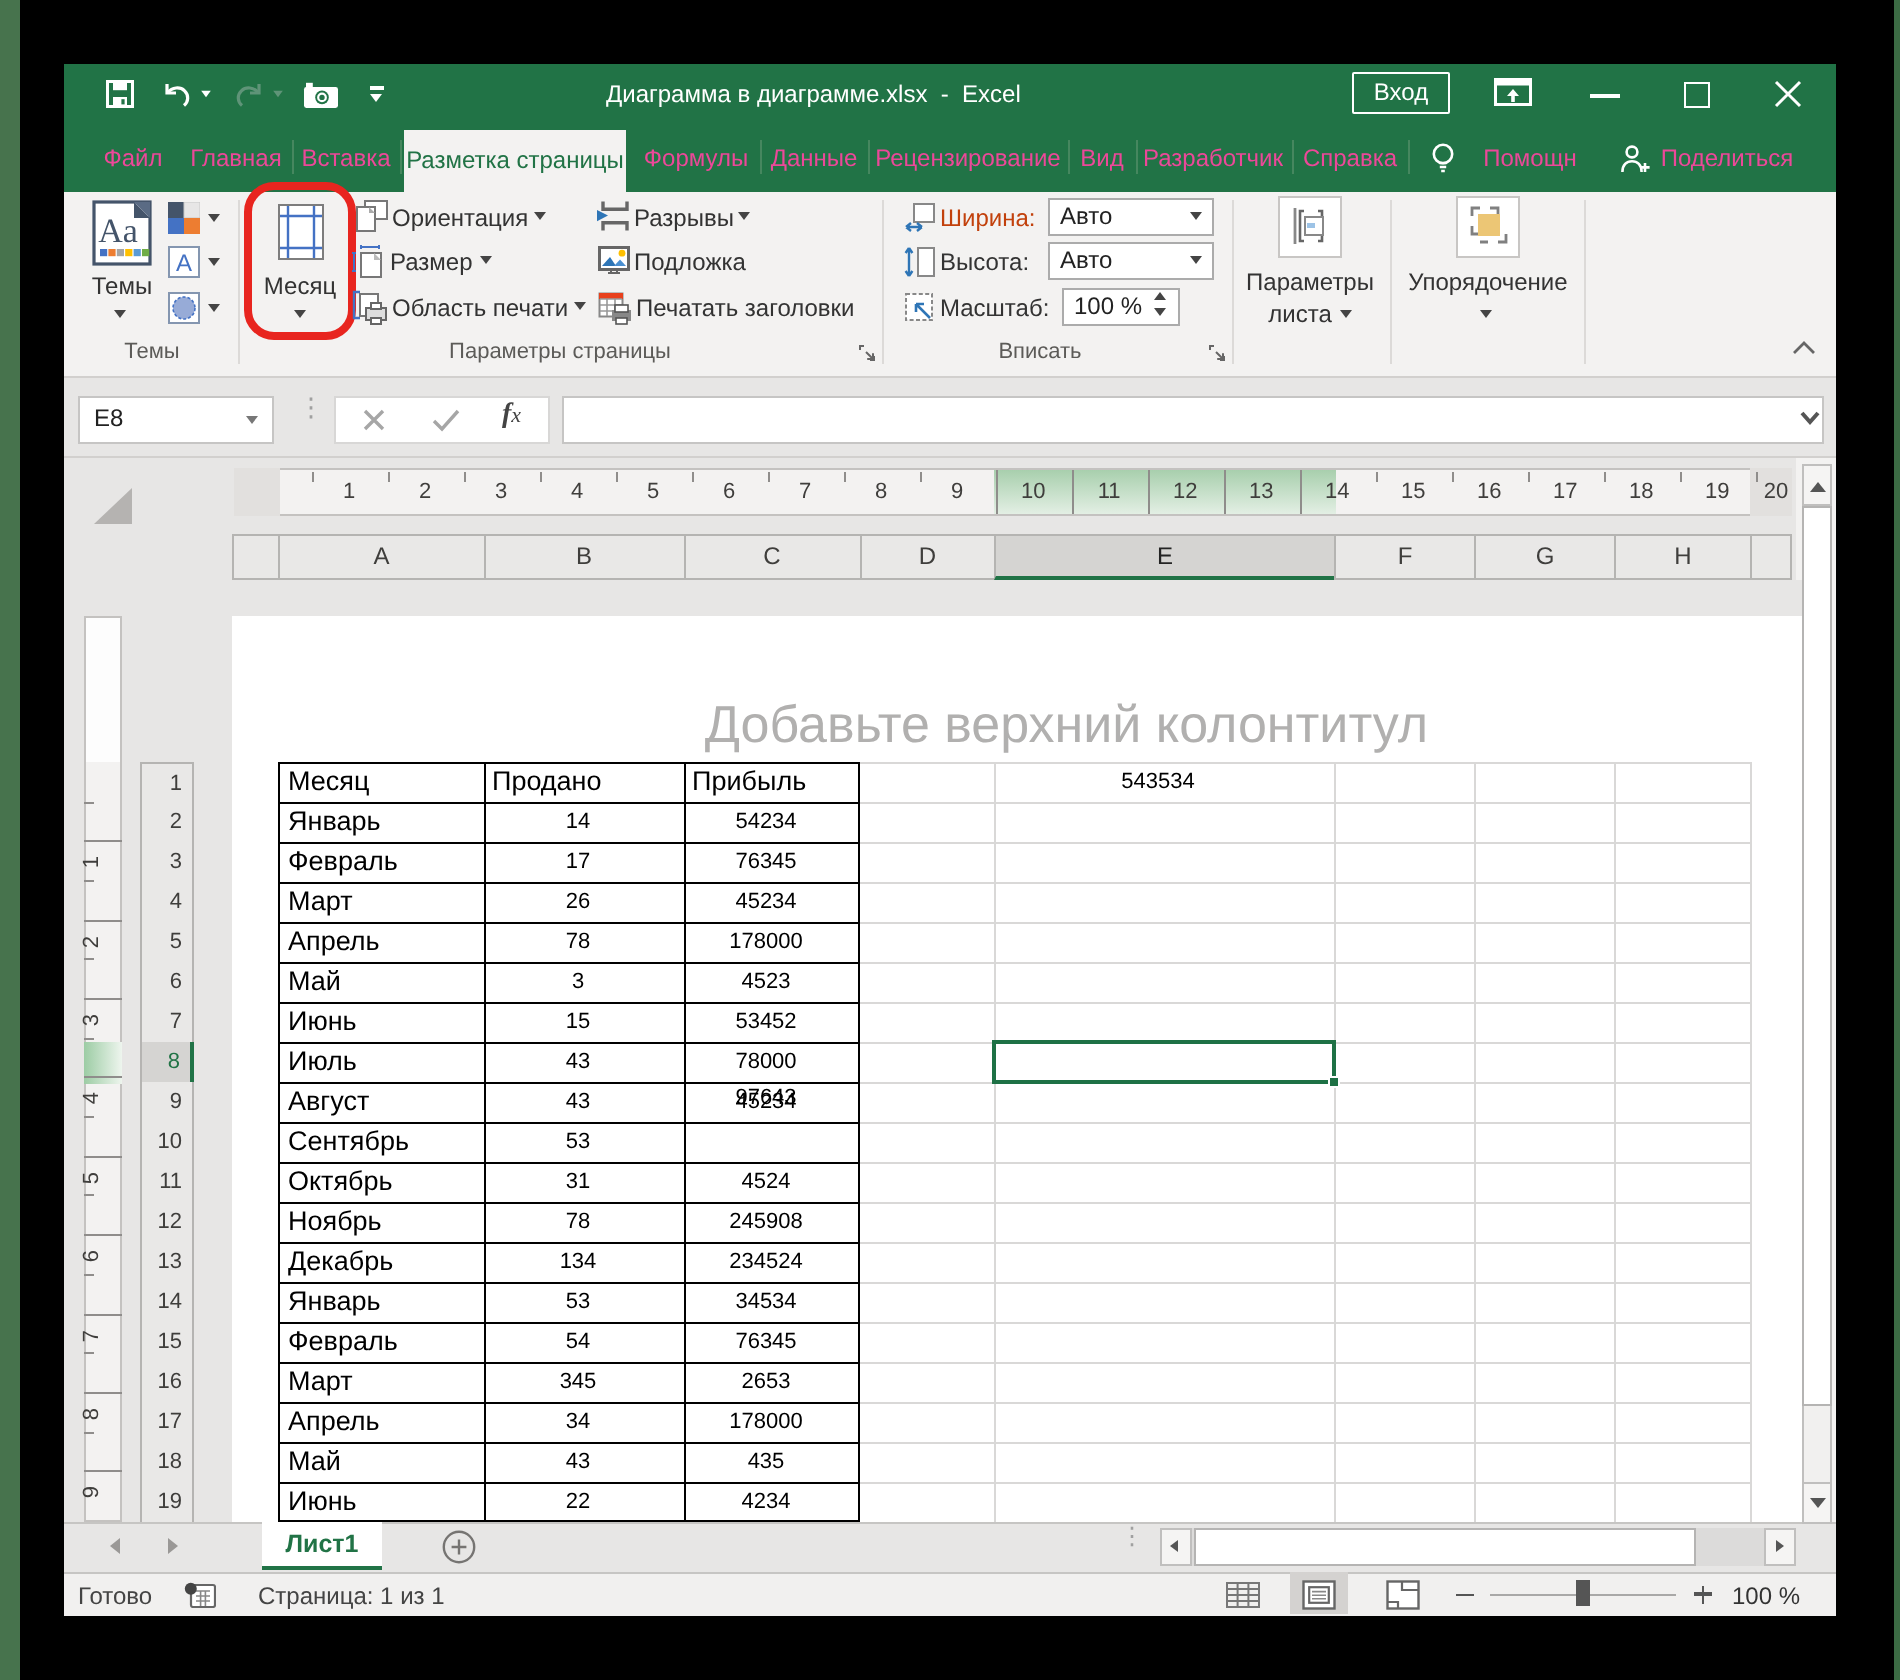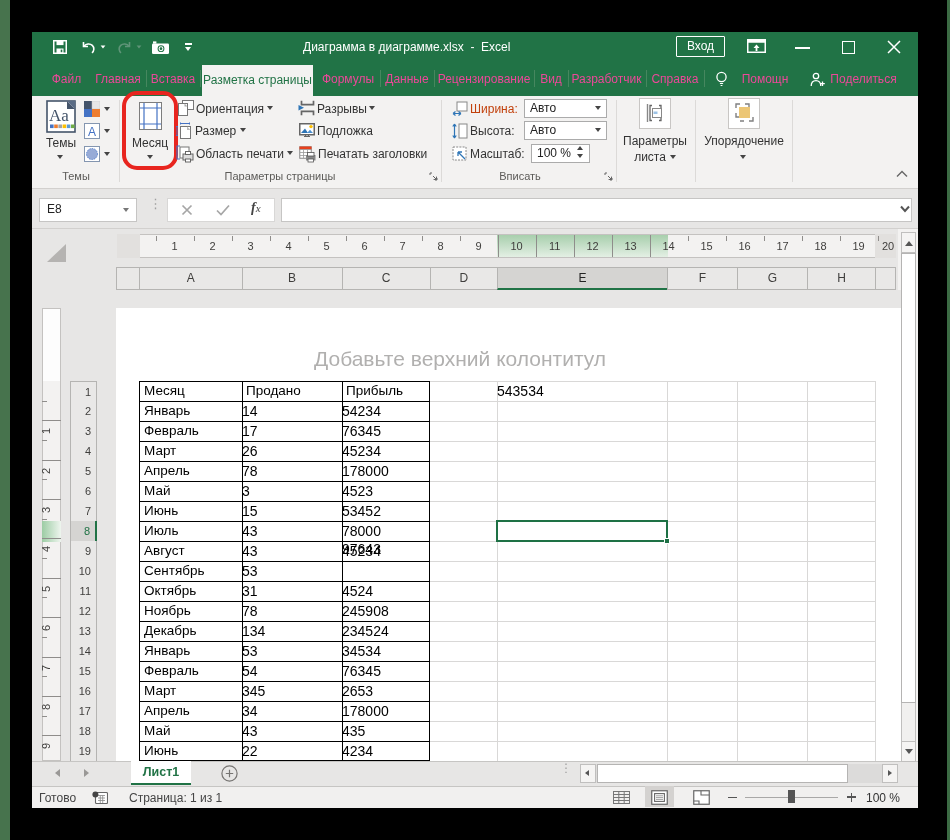--- a/index.html
+++ b/index.html
@@ -2,21 +2,21 @@
 <html><head><meta charset="utf-8"><style>
 *{margin:0;padding:0;box-sizing:border-box}
 html,body{width:950px;height:840px;background:#000;font-family:"Liberation Sans",sans-serif;overflow:hidden}
 .a{position:absolute}
 .tab{color:#ec4899;font-size:12px;line-height:34px;text-align:center}
 .sep{width:1px;background:#46875f;top:70px;height:17px}
 .gl{font-size:11px;color:#5c5b58;text-align:center}
 .dd{width:0;height:0;border-left:3.5px solid transparent;border-right:3.5px solid transparent;border-top:4px solid #444}
 .vline{width:1px;background:#dcdad8;top:100px;height:82px}
 .cellL{position:absolute;font-size:13.5px;color:#000;padding-left:4px;line-height:20px}
-.cellR{position:absolute;font-size:14px;color:#000;text-align:left;padding-right:4px;line-height:20px}
+.cellR{position:absolute;font-size:11px;color:#000;text-align:center;padding-right:4px;line-height:20px}
 .hcell{position:absolute;top:267px;height:23px;background:#e9e8e7;border:1px solid #b5b4b2;font-size:12px;color:#3f3e3c;text-align:center;line-height:21px}
 .rcell{position:absolute;left:70px;width:27px;background:#e9e8e7;border:1px solid #b5b4b2;border-top:none;font-size:11px;color:#3f3e3c;text-align:right;line-height:20px;padding-right:5px}
 </style></head><body>
 
 <div class="a" style="left:0;top:0;width:10px;height:840px;background:#47734d"></div>
 <div class="a" style="left:947px;top:0;width:3px;height:840px;background:#3c6b44"></div>
 <div class="a" style="left:32px;top:32px;width:886px;height:776px;background:#f3f2f1"></div>
 <div class="a" style="left:32px;top:32px;width:886px;height:30px;background:#217346"></div>
 <svg class="a" style="left:53px;top:40px" width="14" height="14" viewBox="0 0 14 14">
 <rect x="0.75" y="0.75" width="12.5" height="12.5" fill="none" stroke="#fff" stroke-width="1.5"></rect>
@@ -303,21 +303,21 @@
 <div class="a hcell" style="left:139px;width:103.5px">A</div>
 <div class="a hcell" style="left:241.5px;width:101.0px">B</div>
 <div class="a hcell" style="left:341.5px;width:89.0px">C</div>
 <div class="a hcell" style="left:429.5px;width:68.5px">D</div>
 <div class="a hcell" style="left:497px;width:171px;background:#d5d4d2;border-bottom:2px solid #217346;color:#242424">E</div>
 <div class="a hcell" style="left:667px;width:71px">F</div>
 <div class="a hcell" style="left:737px;width:71px">G</div>
 <div class="a hcell" style="left:807px;width:69px">H</div>
 <div class="a" style="left:32px;top:290px;width:869px;height:471px;background:#e7e6e5"></div>
 <div class="a" style="left:116px;top:308px;width:785px;height:453px;background:#fff"></div>
-<div class="a" style="left:314px;top:347px;width:400px;text-align:left;font-size:21px;color:#b1b0af">Добавьте верхний колонтитул</div>
+<div class="a" style="left:314px;top:347px;width:400px;text-align:right;font-size:26px;color:#b1b0af">Добавьте верхний колонтитул</div>
 <div class="a" style="left:42px;top:308px;width:19px;height:453px;background:#f3f2f1;border:1px solid #c4c2c0"></div>
 <div class="a" style="left:43px;top:309px;width:17px;height:72px;background:#fdfdfd"></div>
 <div class="a" style="left:42px;top:521px;width:19px;height:21px;background:linear-gradient(90deg,#9ccca4,#eef5ee)"></div>
 <div class="a" style="left:42px;top:420.4px;width:19px;height:1px;background:#8f8d8b"></div>
 <div class="a" style="left:40px;top:423.4px;width:16px;height:16px;font-size:11px;color:#3f3e3c;transform:rotate(-90deg);text-align:center">1</div>
 <div class="a" style="left:42px;top:400.7px;width:5px;height:1px;background:#8f8d8b"></div>
 <div class="a" style="left:42px;top:459.7px;width:19px;height:1px;background:#8f8d8b"></div>
 <div class="a" style="left:40px;top:462.7px;width:16px;height:16px;font-size:11px;color:#3f3e3c;transform:rotate(-90deg);text-align:center">2</div>
 <div class="a" style="left:42px;top:440.0px;width:5px;height:1px;background:#8f8d8b"></div>
 <div class="a" style="left:42px;top:499.1px;width:19px;height:1px;background:#8f8d8b"></div>

